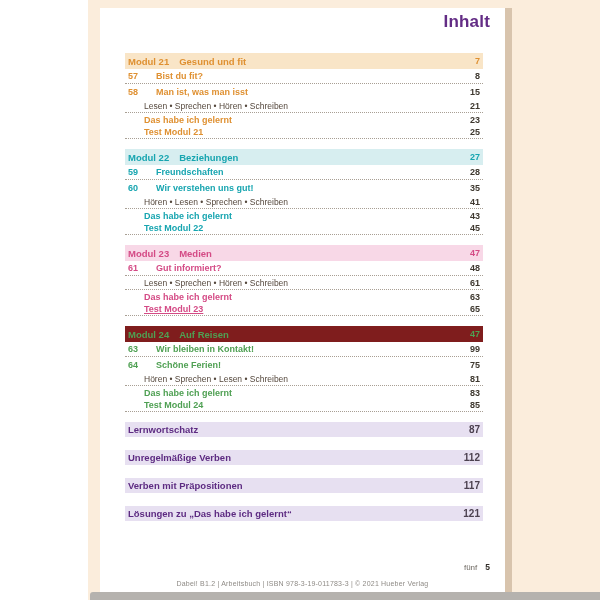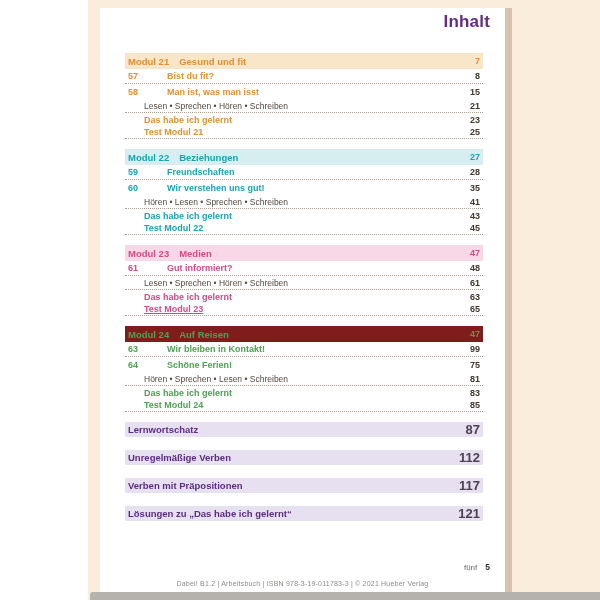--- a/index.html
+++ b/index.html
@@ -41,31 +41,31 @@
   .mh-page{margin-left:auto;font-size:9px;}
   .row{
     display:flex;align-items:center;
     padding:0 3px;box-sizing:border-box;
     font-size:9px;font-weight:bold;
   }
   .row.lesson{height:15px;}
   .row.skills{height:14px;font-weight:normal;font-size:8.5px;color:#55483d;}
   .row.review{height:13px;}
   .row.divider{border-bottom:1px dotted #a89f94;}
-  .num{width:39px;flex:none;}
+  .num{width:28px;flex:none;}
   .indent{padding-left:16px;}
   .pnum{margin-left:auto;color:#3e382f;font-size:9px;font-weight:bold;}
   .appendix{margin-top:8px;}
   .app-bar{
     height:15px;display:flex;align-items:center;
     padding:0 3px;box-sizing:border-box;margin-bottom:13px;
     background:#e7e0f1;color:#5d2b82;
     font-size:9.5px;font-weight:bold;text-align:center;
   }
-  .app-page{margin-left:auto;color:#4c4150;font-size:13px;}
+  .app-page{margin-left:auto;color:#4c4150;font-size:10px;}
   .folio{
     position:absolute;top:554px;right:15px;
     font-size:8px;color:#6e6962;
   }
   .folio b{color:#332e29;margin-left:8px;font-size:8.5px;}
   .imprint{
     position:absolute;top:572px;left:0;right:0;
     text-align:center;font-size:7px;color:#8f8b86;letter-spacing:.2px;
   }
 </style>

